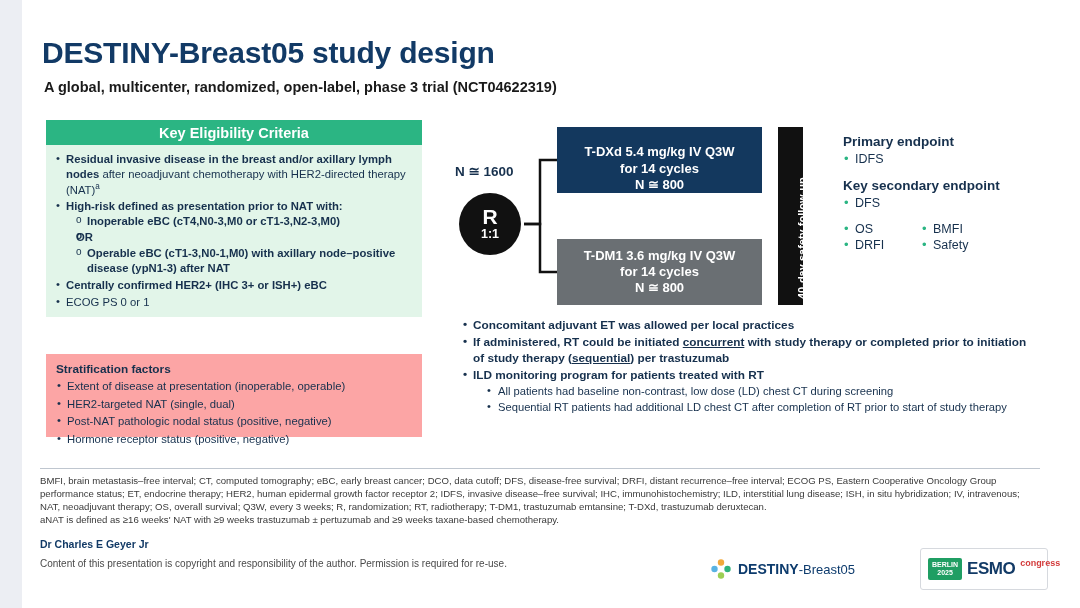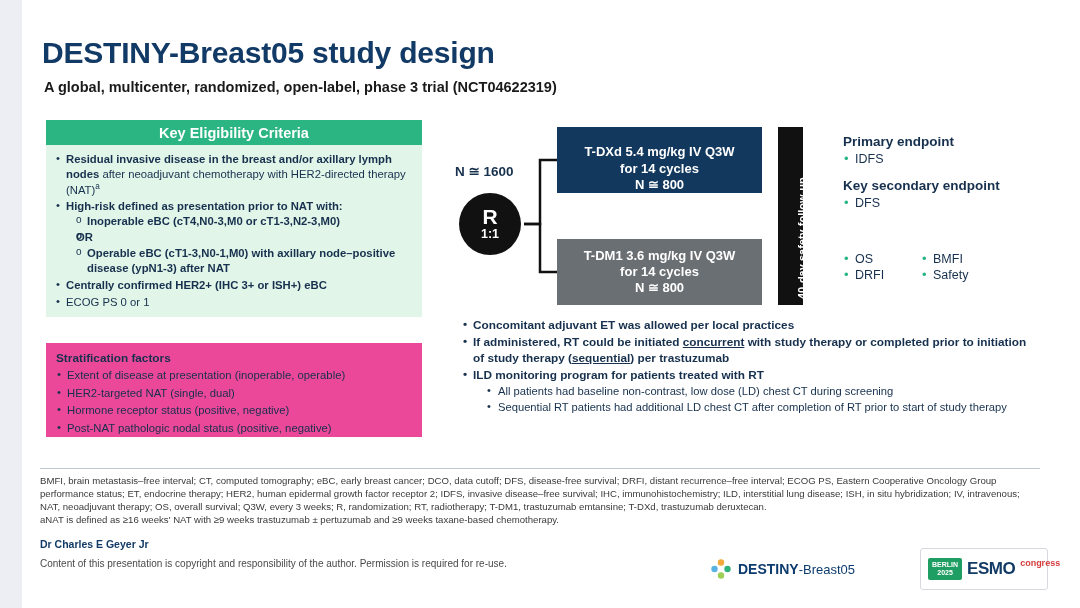--- a/index.html
+++ b/index.html
@@ -106,24 +106,24 @@
     margin: 0;
     padding: 0 0 0 8px;
   }
   .b { font-weight: bold; }
   .plain-or { padding-left: 13px; font-weight: bold; }
 
   
   .strat-box {
     position: absolute;
     left: 46px;
-    top: 343px;
+    top: 354px;
     width: 376px;
-    height: 94px;
-    background: #ec4899;
+    height: 83px;
+    background: #fca5a5;
   }
   .strat-title {
     font-size: 11.8px;
     font-weight: bold;
     color: #16304d;
     padding: 8px 0 3px 10px;
   }
   .strat-body {
     font-size: 11.3px;
     color: #16304d;
@@ -233,21 +233,21 @@
     content: "•";
     position: absolute;
     left: 1px;
     top: -1px;
     color: #2bb583;
     font-size: 13px;
   }
   .ep-cols {
     display: flex;
   }
-  .ep-cols .ep-list { width: 78px; margin-top: 30px; }
+  .ep-cols .ep-list { width: 78px; }
 
   
   .notes {
     position: absolute;
     left: 462px;
     top: 318px;
     width: 578px;
     font-size: 11.8px;
     color: #16304d;
     line-height: 1.3;
@@ -397,22 +397,22 @@
       </ul>
     </div>
   </div>
 
   <div class="strat-box">
     <div class="strat-title">Stratification factors</div>
     <div class="strat-body">
       <ul class="clean">
         <li>Extent of disease at presentation (inoperable, operable)</li>
         <li>HER2-targeted NAT (single, dual)</li>
+        <li>Post-NAT pathologic nodal status (positive, negative)</li>
         <li>Hormone receptor status (positive, negative)</li>
-        <li>Post-NAT pathologic nodal status (positive, negative)</li>
       </ul>
     </div>
   </div>
 
   <div class="n-label">N ≅ 1600</div>
 
   <div class="rand-circle">
     <div class="rand-r">R</div>
     <div class="rand-ratio">1:1</div>
   </div>

